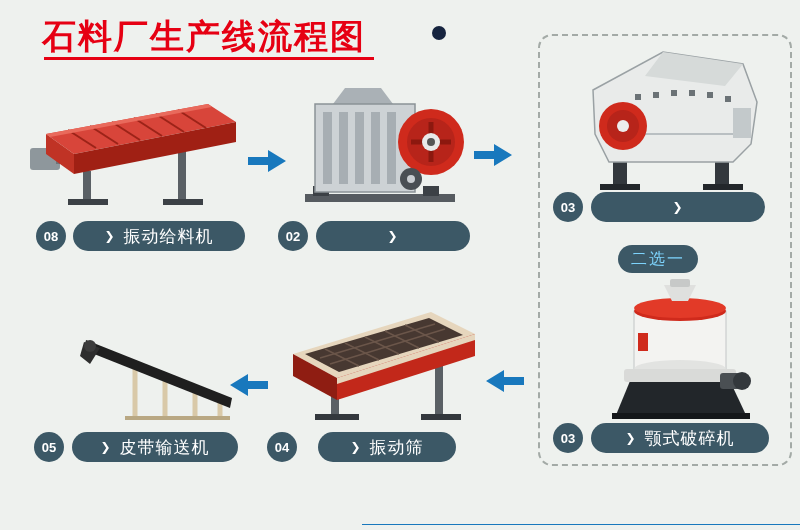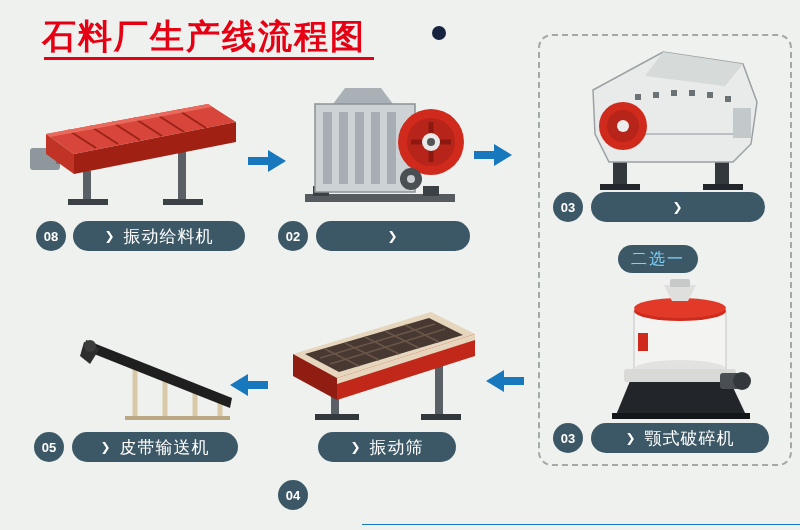--- a/index.html
+++ b/index.html
@@ -244,21 +244,21 @@
   </div>
 
   <div class="choice-pill">二选一</div>
 
   <div class="badge" style="left:553px; top:423px;">03</div>
   <div class="pill" style="left:591px; top:423px; width:178px;">
     <span class="chev">❯</span>
     <span>颚式破碎机</span>
   </div>
 
-  <div class="badge" style="left:278px; top:432px;margin-top:48px;">04</div>
+  <div class="badge" style="left:267px; top:432px;">04</div>
   <div class="pill" style="left:318px; top:432px; width:138px;">
     <span class="chev">❯</span>
     <span>振动筛</span>
   </div>
 
   <div class="badge" style="left:34px; top:432px;">05</div>
   <div class="pill" style="left:72px; top:432px; width:166px;">
     <span class="chev">❯</span>
     <span>皮带输送机</span>
   </div>

